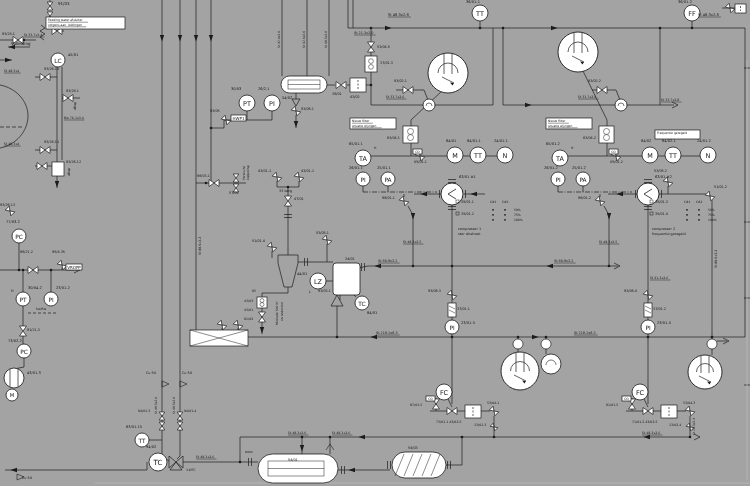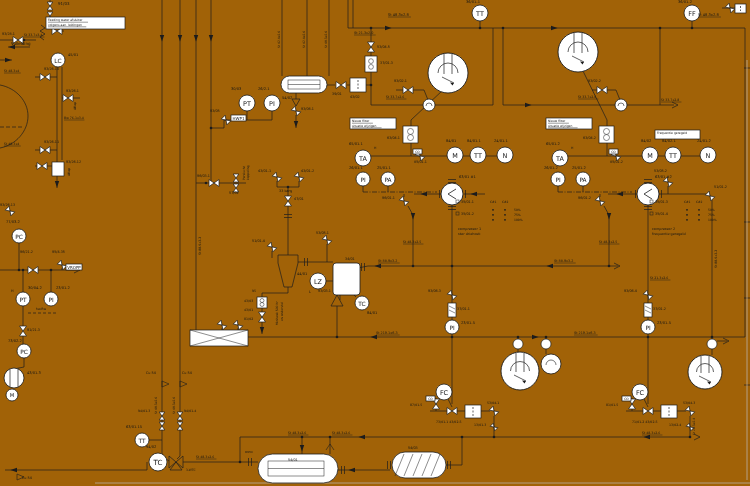--- a/index.html
+++ b/index.html
@@ -1,16 +1,16 @@
 <!DOCTYPE html>
 <html><head>
 <meta charset="utf-8">
 <style>
   html,body{margin:0;padding:0;background:#fff;}
-  #stage{position:relative;width:750px;height:486px;background:#a16207;overflow:hidden;}
+  #stage{position:relative;width:750px;height:486px;background:#a3a3a3;overflow:hidden;}
   svg{position:absolute;left:0;top:0;}
   svg text{font-family:"DejaVu Sans","Liberation Sans",sans-serif;fill:#161616;}
 </style>
 </head>
 <body>
 
 <div id="stage">
   <svg id="pid" width="750" height="486" viewBox="0 0 750 486">
       <polyline points="50 0 50 6" fill="none" stroke="#1c1c1c" stroke-width="0.7"></polyline>
       <polyline points="50 16 50 26" fill="none" stroke="#1c1c1c" stroke-width="0.7"></polyline>

